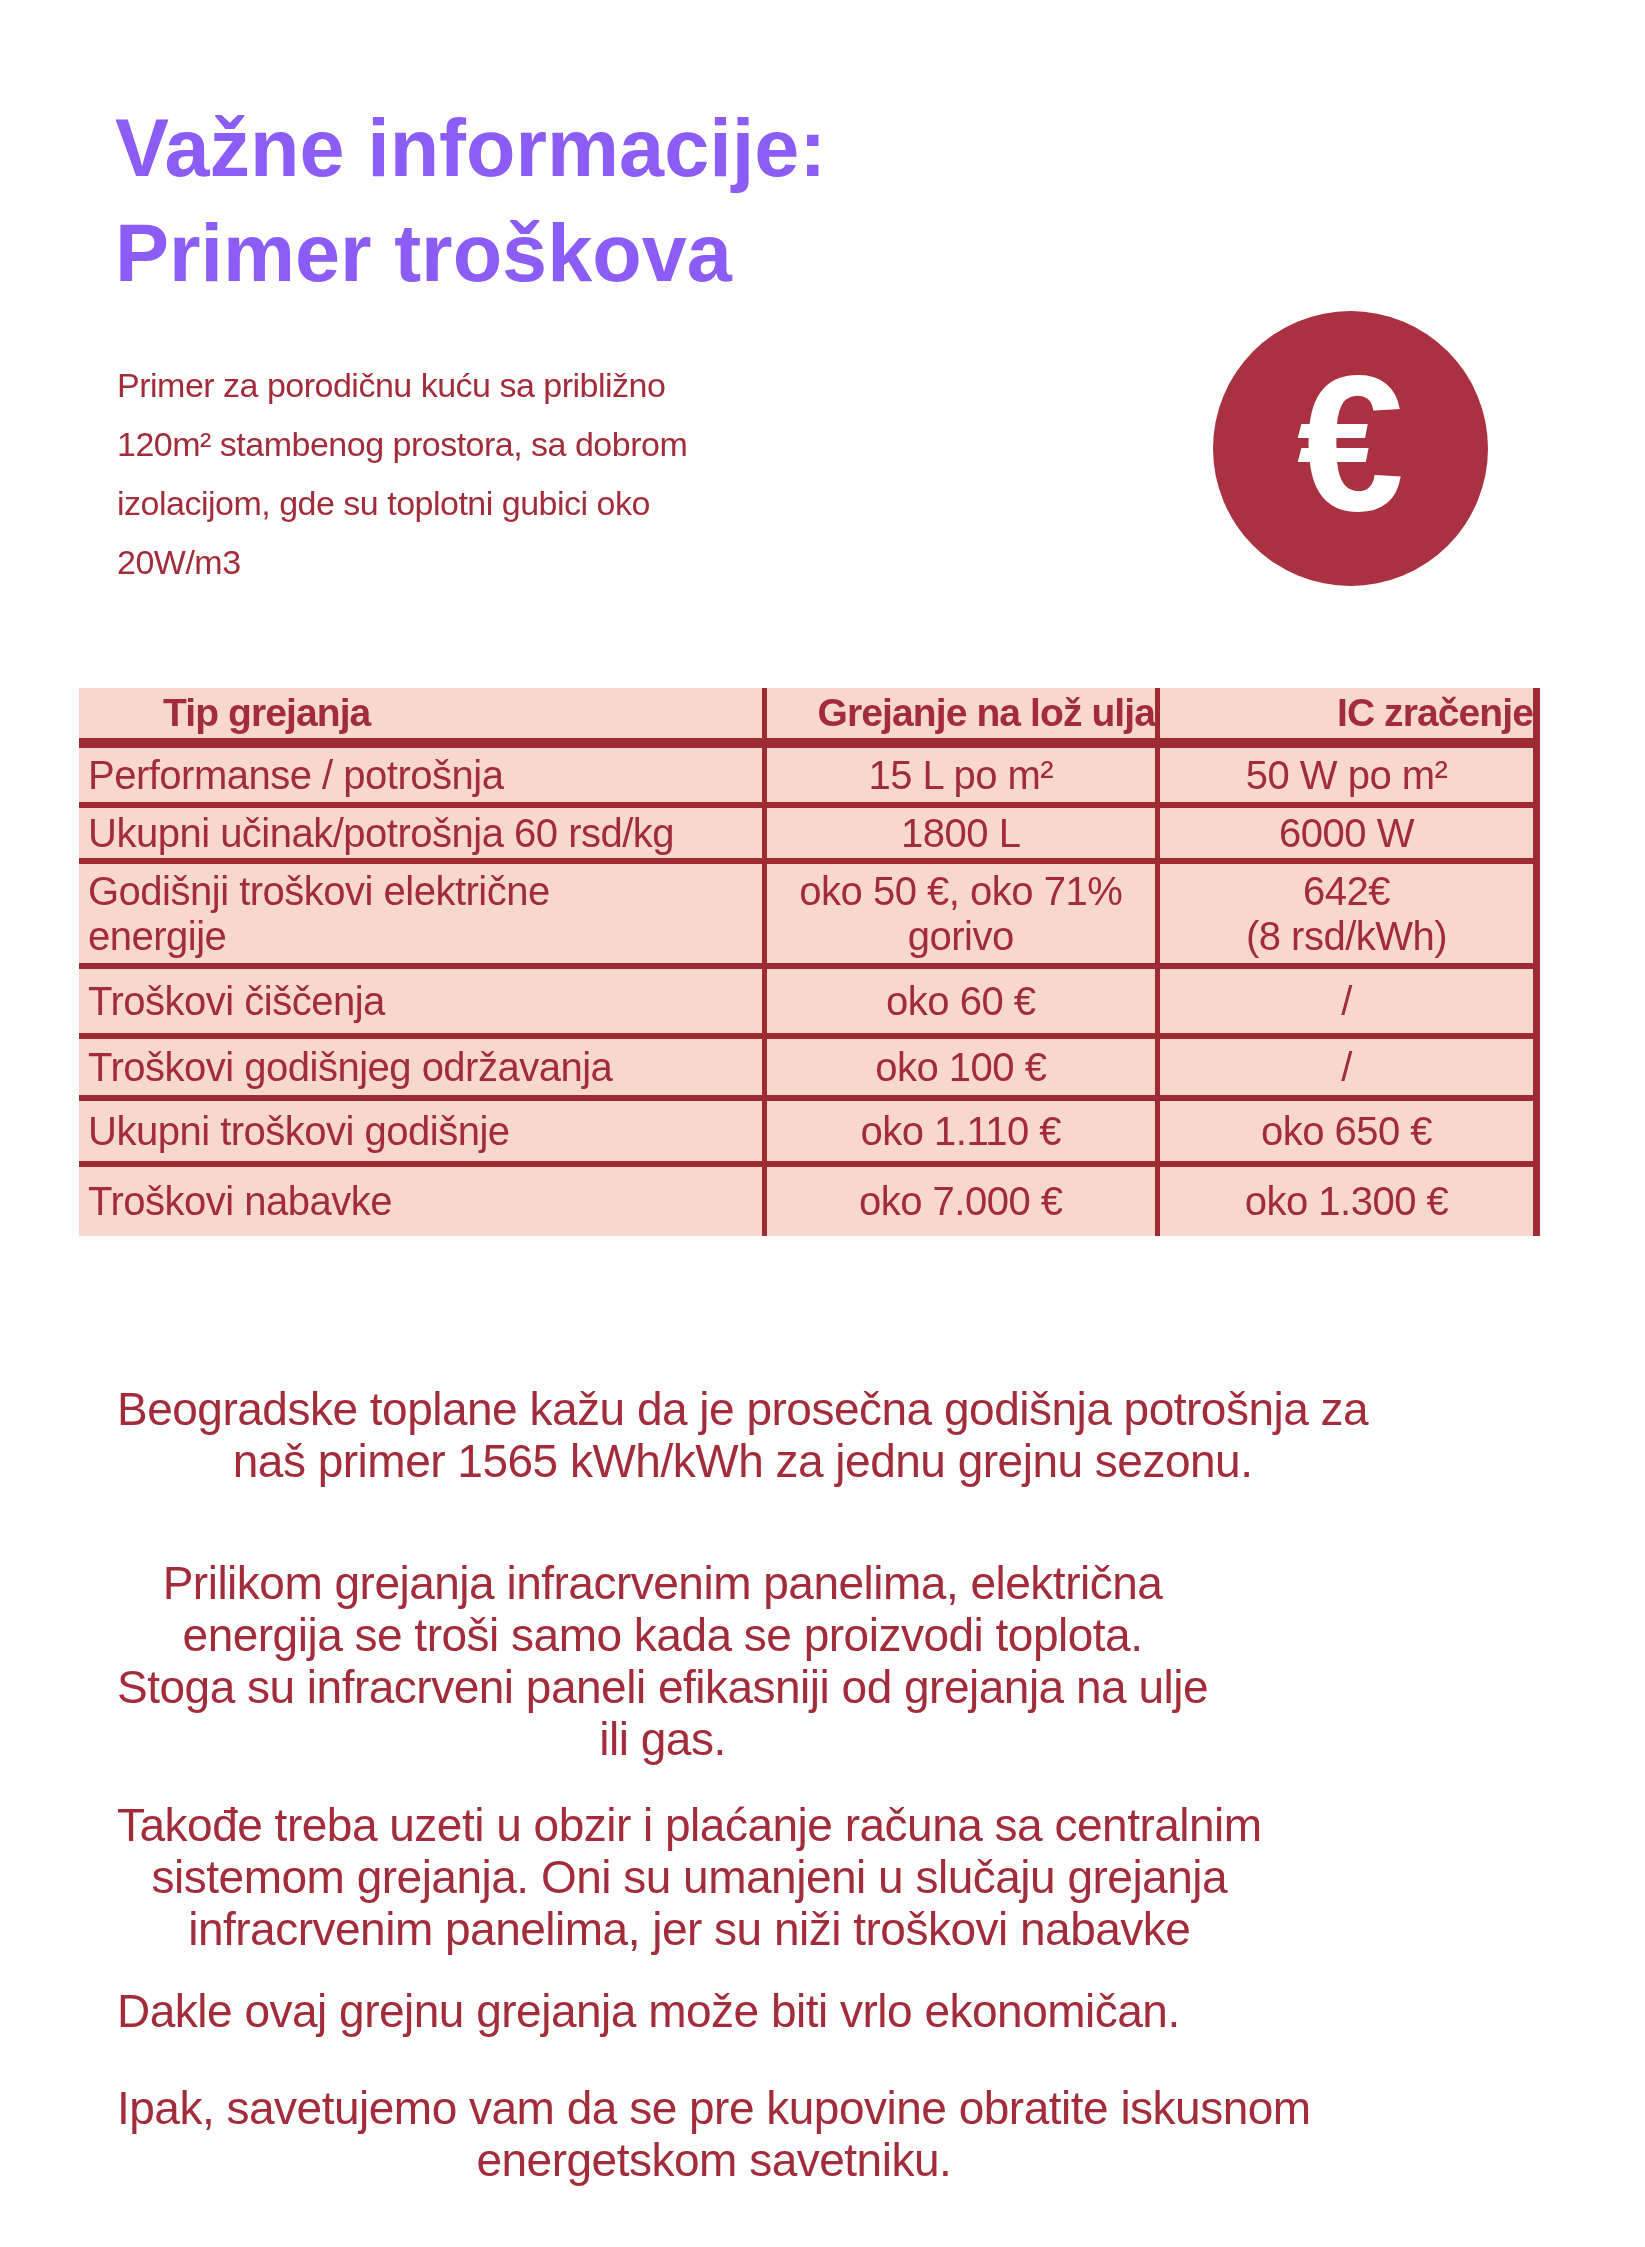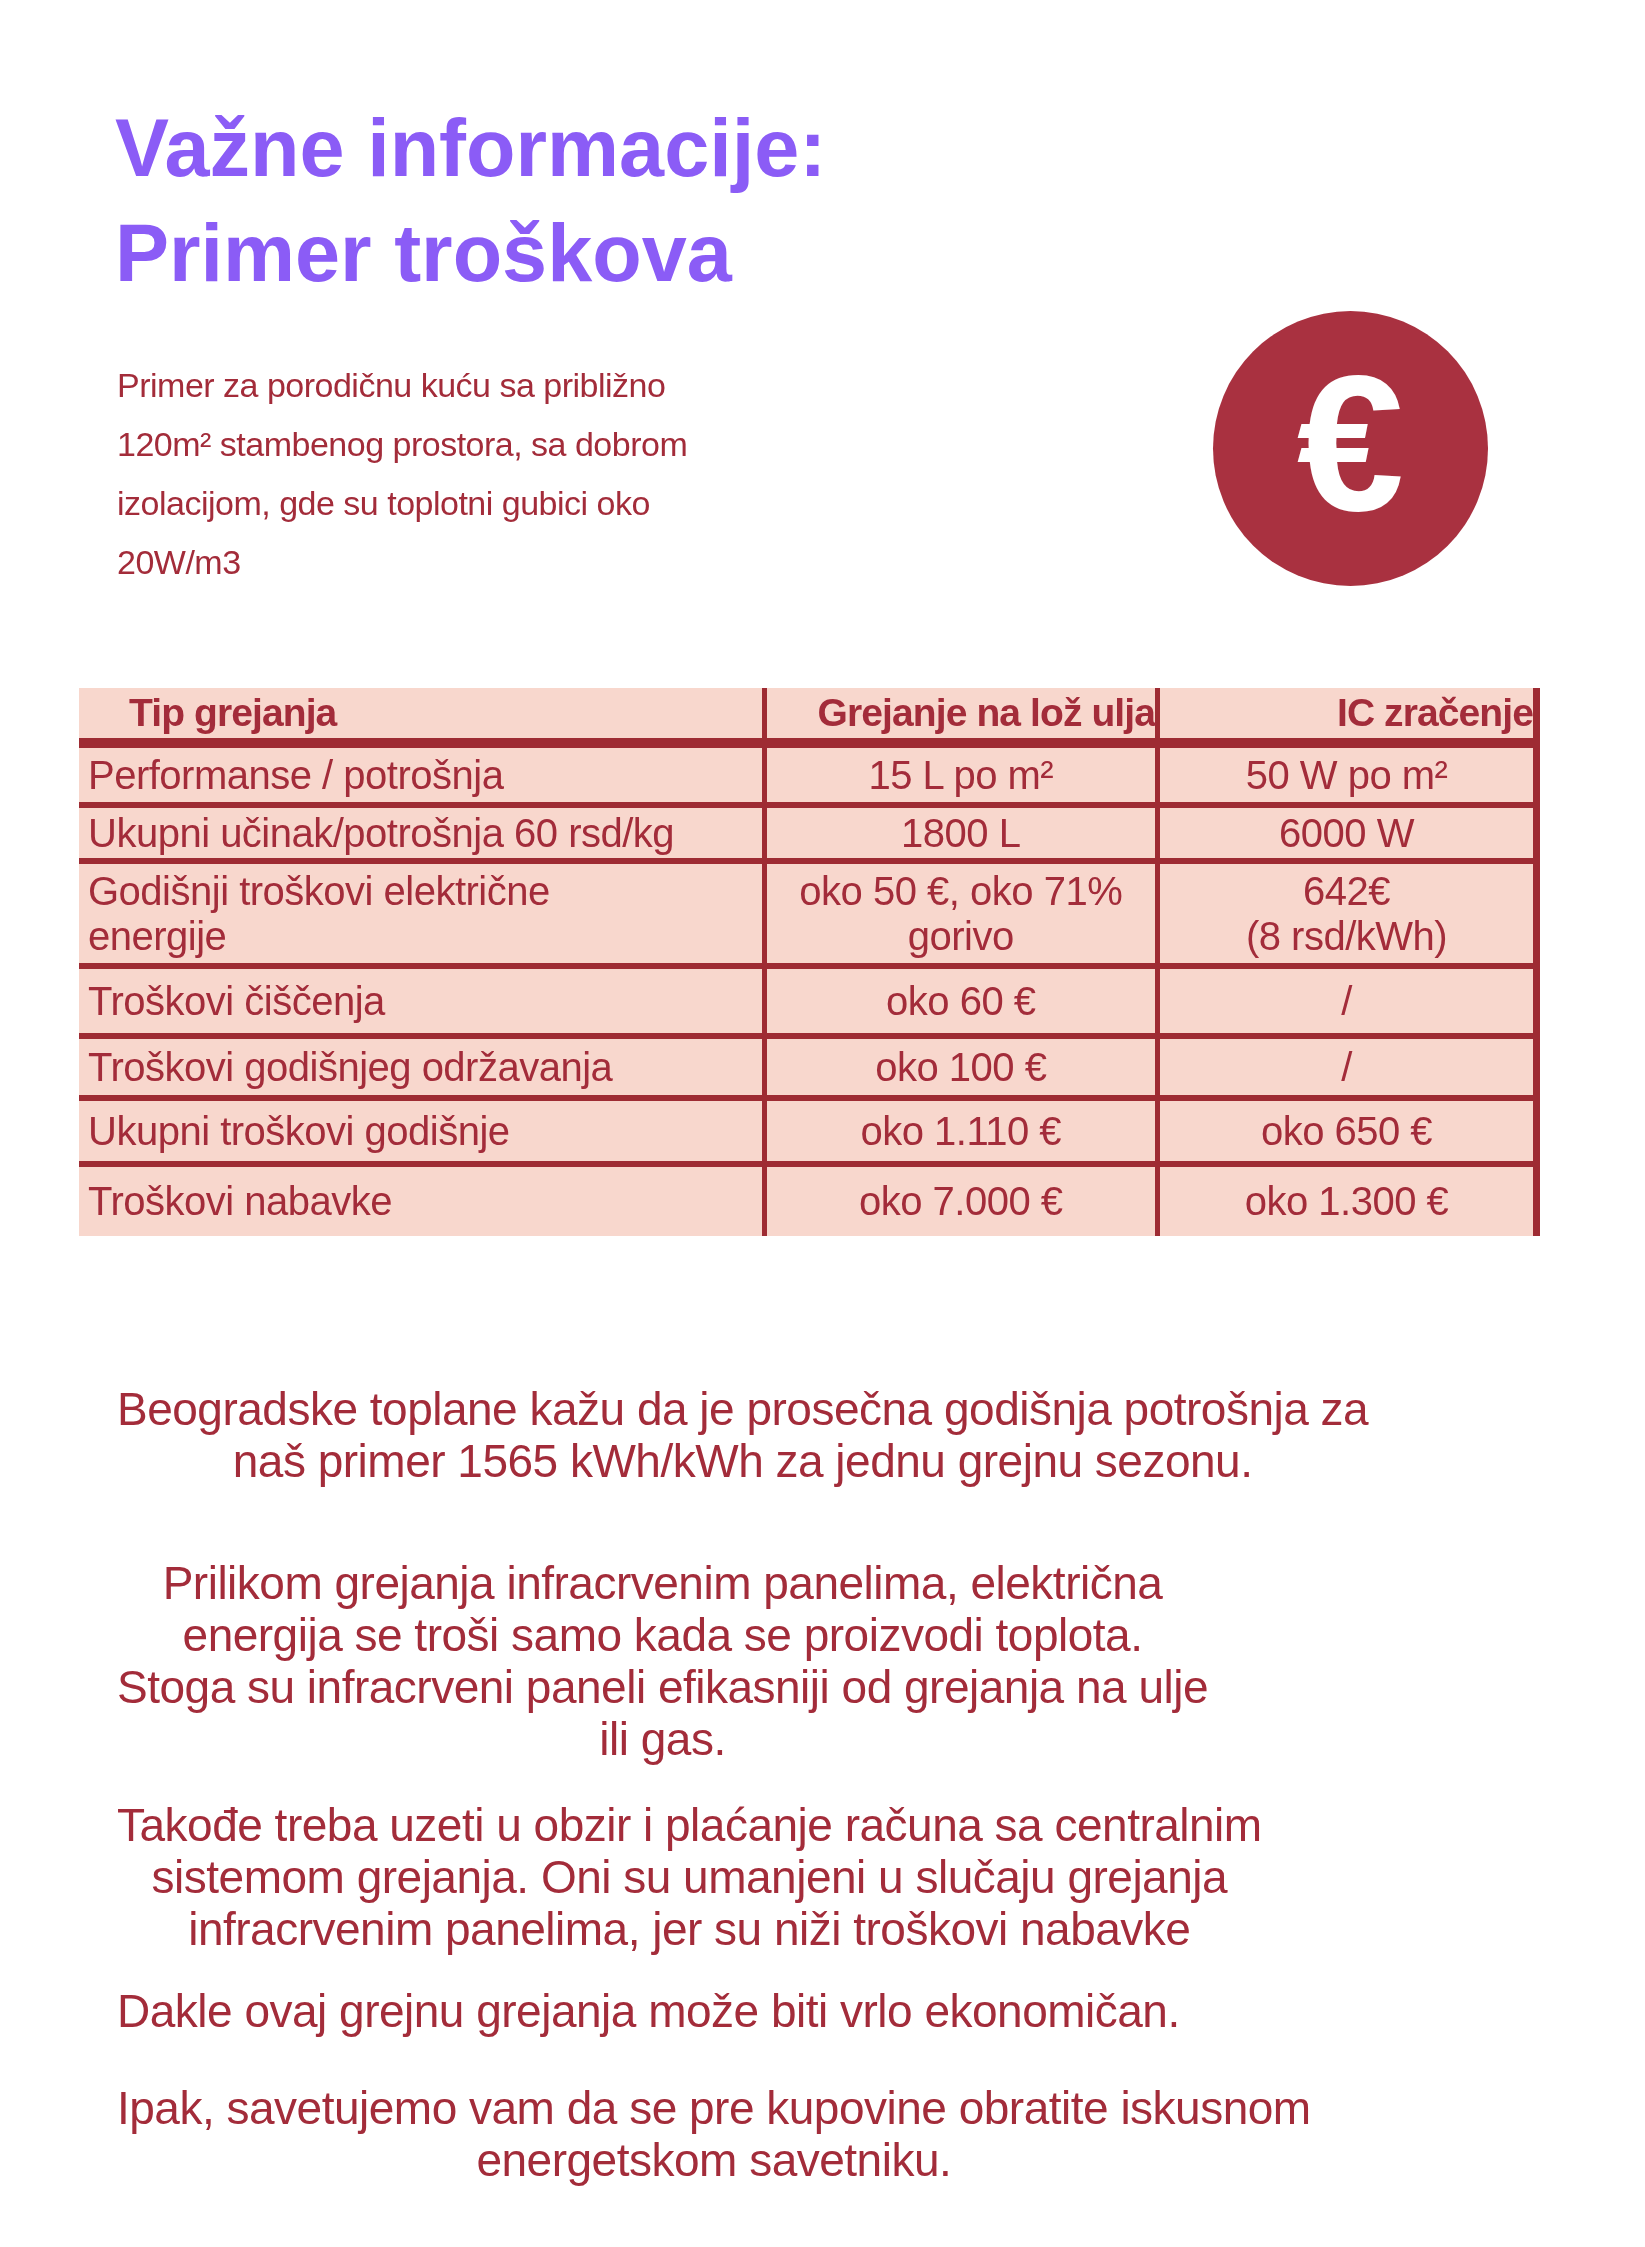--- a/index.html
+++ b/index.html
@@ -55,21 +55,21 @@
     white-space:pre;
     letter-spacing:-0.5px;
   }
   .cost-table th {
     font-size:39px; font-weight:bold;
     text-align:left;
     letter-spacing:-0.9px;
   }
   .cost-table td { font-size:40px; font-weight:normal; }
   .cost-table .cell-label  { text-align:left; padding-left:9px; }
-  .cost-table th.cell-label{ padding-left:50px; }
+  .cost-table th.cell-label{ padding-left:84px; }
   .cost-table .cell-val    { text-align:center; }
   .cost-table th.cell-val  { text-align:right; padding-left:13px; }
   
   .cost-table th:nth-child(1), .cost-table td:nth-child(1) { border-right:5.6px solid #9e2b33; }
   .cost-table th:nth-child(2), .cost-table td:nth-child(2) { border-right:5.6px solid #9e2b33; }
   .cost-table th:nth-child(3), .cost-table td:nth-child(3) { border-right:7.5px solid #9e2b33; }
   
   .cost-table tr.hdr th { border-bottom:10.4px solid #9e2b33; }
   .cost-table tr.rr td  { border-bottom:6.6px solid #9e2b33; }
   .cost-table tr.last td{ border-bottom:none; }

